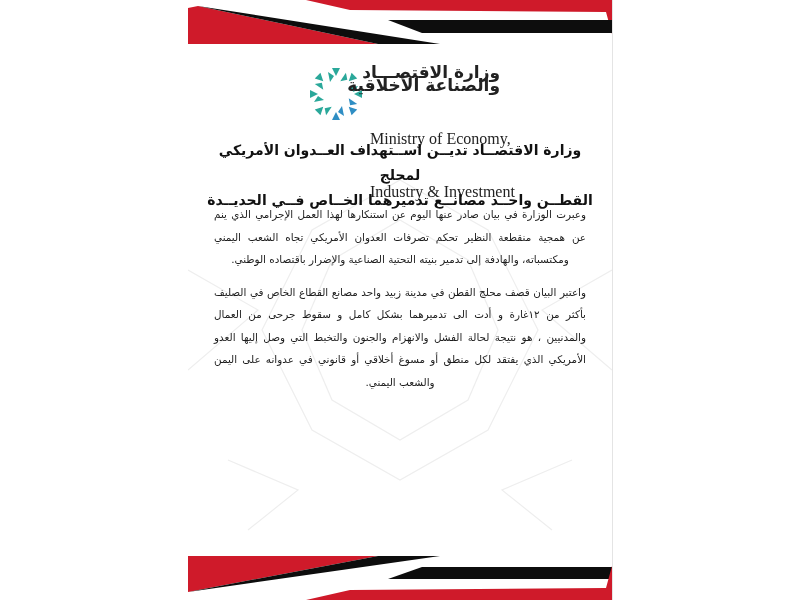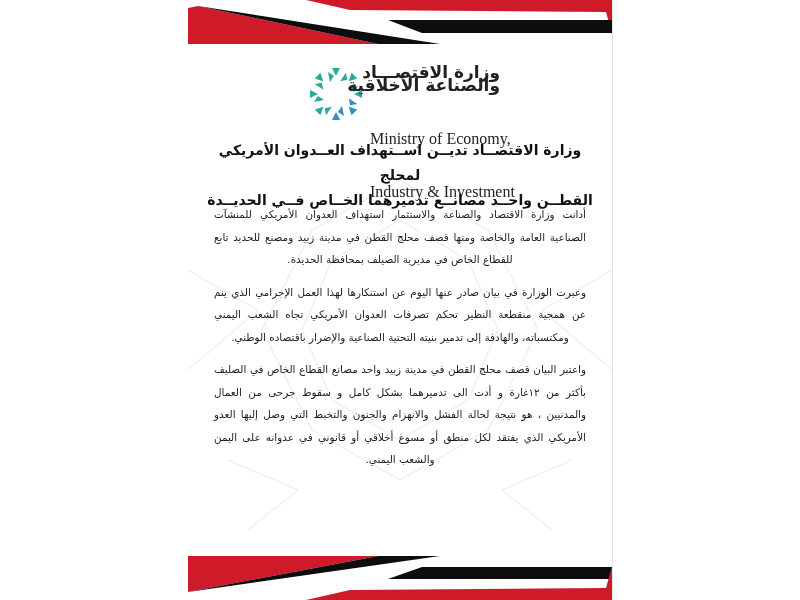--- a/index.html
+++ b/index.html
@@ -104,21 +104,20 @@
       <div class="logo-en">Industry &amp; Investment</div>
     </div>
   </div>
 
   <div class="title">
     <div>وزارة الاقتصــاد تديــن اســتهداف العــدوان الأمريكي لمحلج</div>
     <div>القطــن واحــد مصانــع تدميرهما الخــاص فــي الحديــدة</div>
   </div>
 
   <div class="body">
-    <p>أدانت وزارة الاقتصاد والصناعة والاستثمار استهداف العدوان الأمريكي للمنشآت الصناعية العامة والخاصة ومنها قصف محلج القطن في مدينة زبيد ومصنع للحديد تابع للقطاع الخاص في مديرية الصيلف بمحافظة الحديدة.</p>
     <p>وعبرت الوزارة في بيان صادر عنها اليوم عن استنكارها لهذا العمل الإجرامي الذي ينم عن همجية منقطعة النظير تحكم تصرفات العدوان الأمريكي تجاه الشعب اليمني ومكتسباته، والهادفة إلى تدمير بنيته التحتية الصناعية والإضرار باقتصاده الوطني.</p>
     <p>واعتبر البيان قصف محلج القطن في مدينة زبيد واحد مصانع القطاع الخاص في الصليف بأكثر من ١٢غارة و أدت الى تدميرهما بشكل كامل و سقوط جرحى من العمال والمدنيين ، هو نتيجة لحالة الفشل والانهزام والجنون والتخبط التي وصل إليها العدو الأمريكي الذي يفتقد لكل منطق أو مسوغ أخلاقي أو قانوني في عدوانه على اليمن والشعب اليمني.</p>
   </div>
 
   <svg class="flag bottom" viewBox="0 0 424 50" preserveAspectRatio="none">
     <polygon points="0,6 190,6 0,42" fill="#cf1a2a"></polygon>
     <polygon points="190,6 252,6 0,42" fill="#0d0d0d"></polygon>
     <polygon points="234,17 424,17 424,29 200,29" fill="#0d0d0d"></polygon>
     <polygon points="162,40 418,38 424,16 424,50 118,50" fill="#cf1a2a"></polygon>
   </svg>

